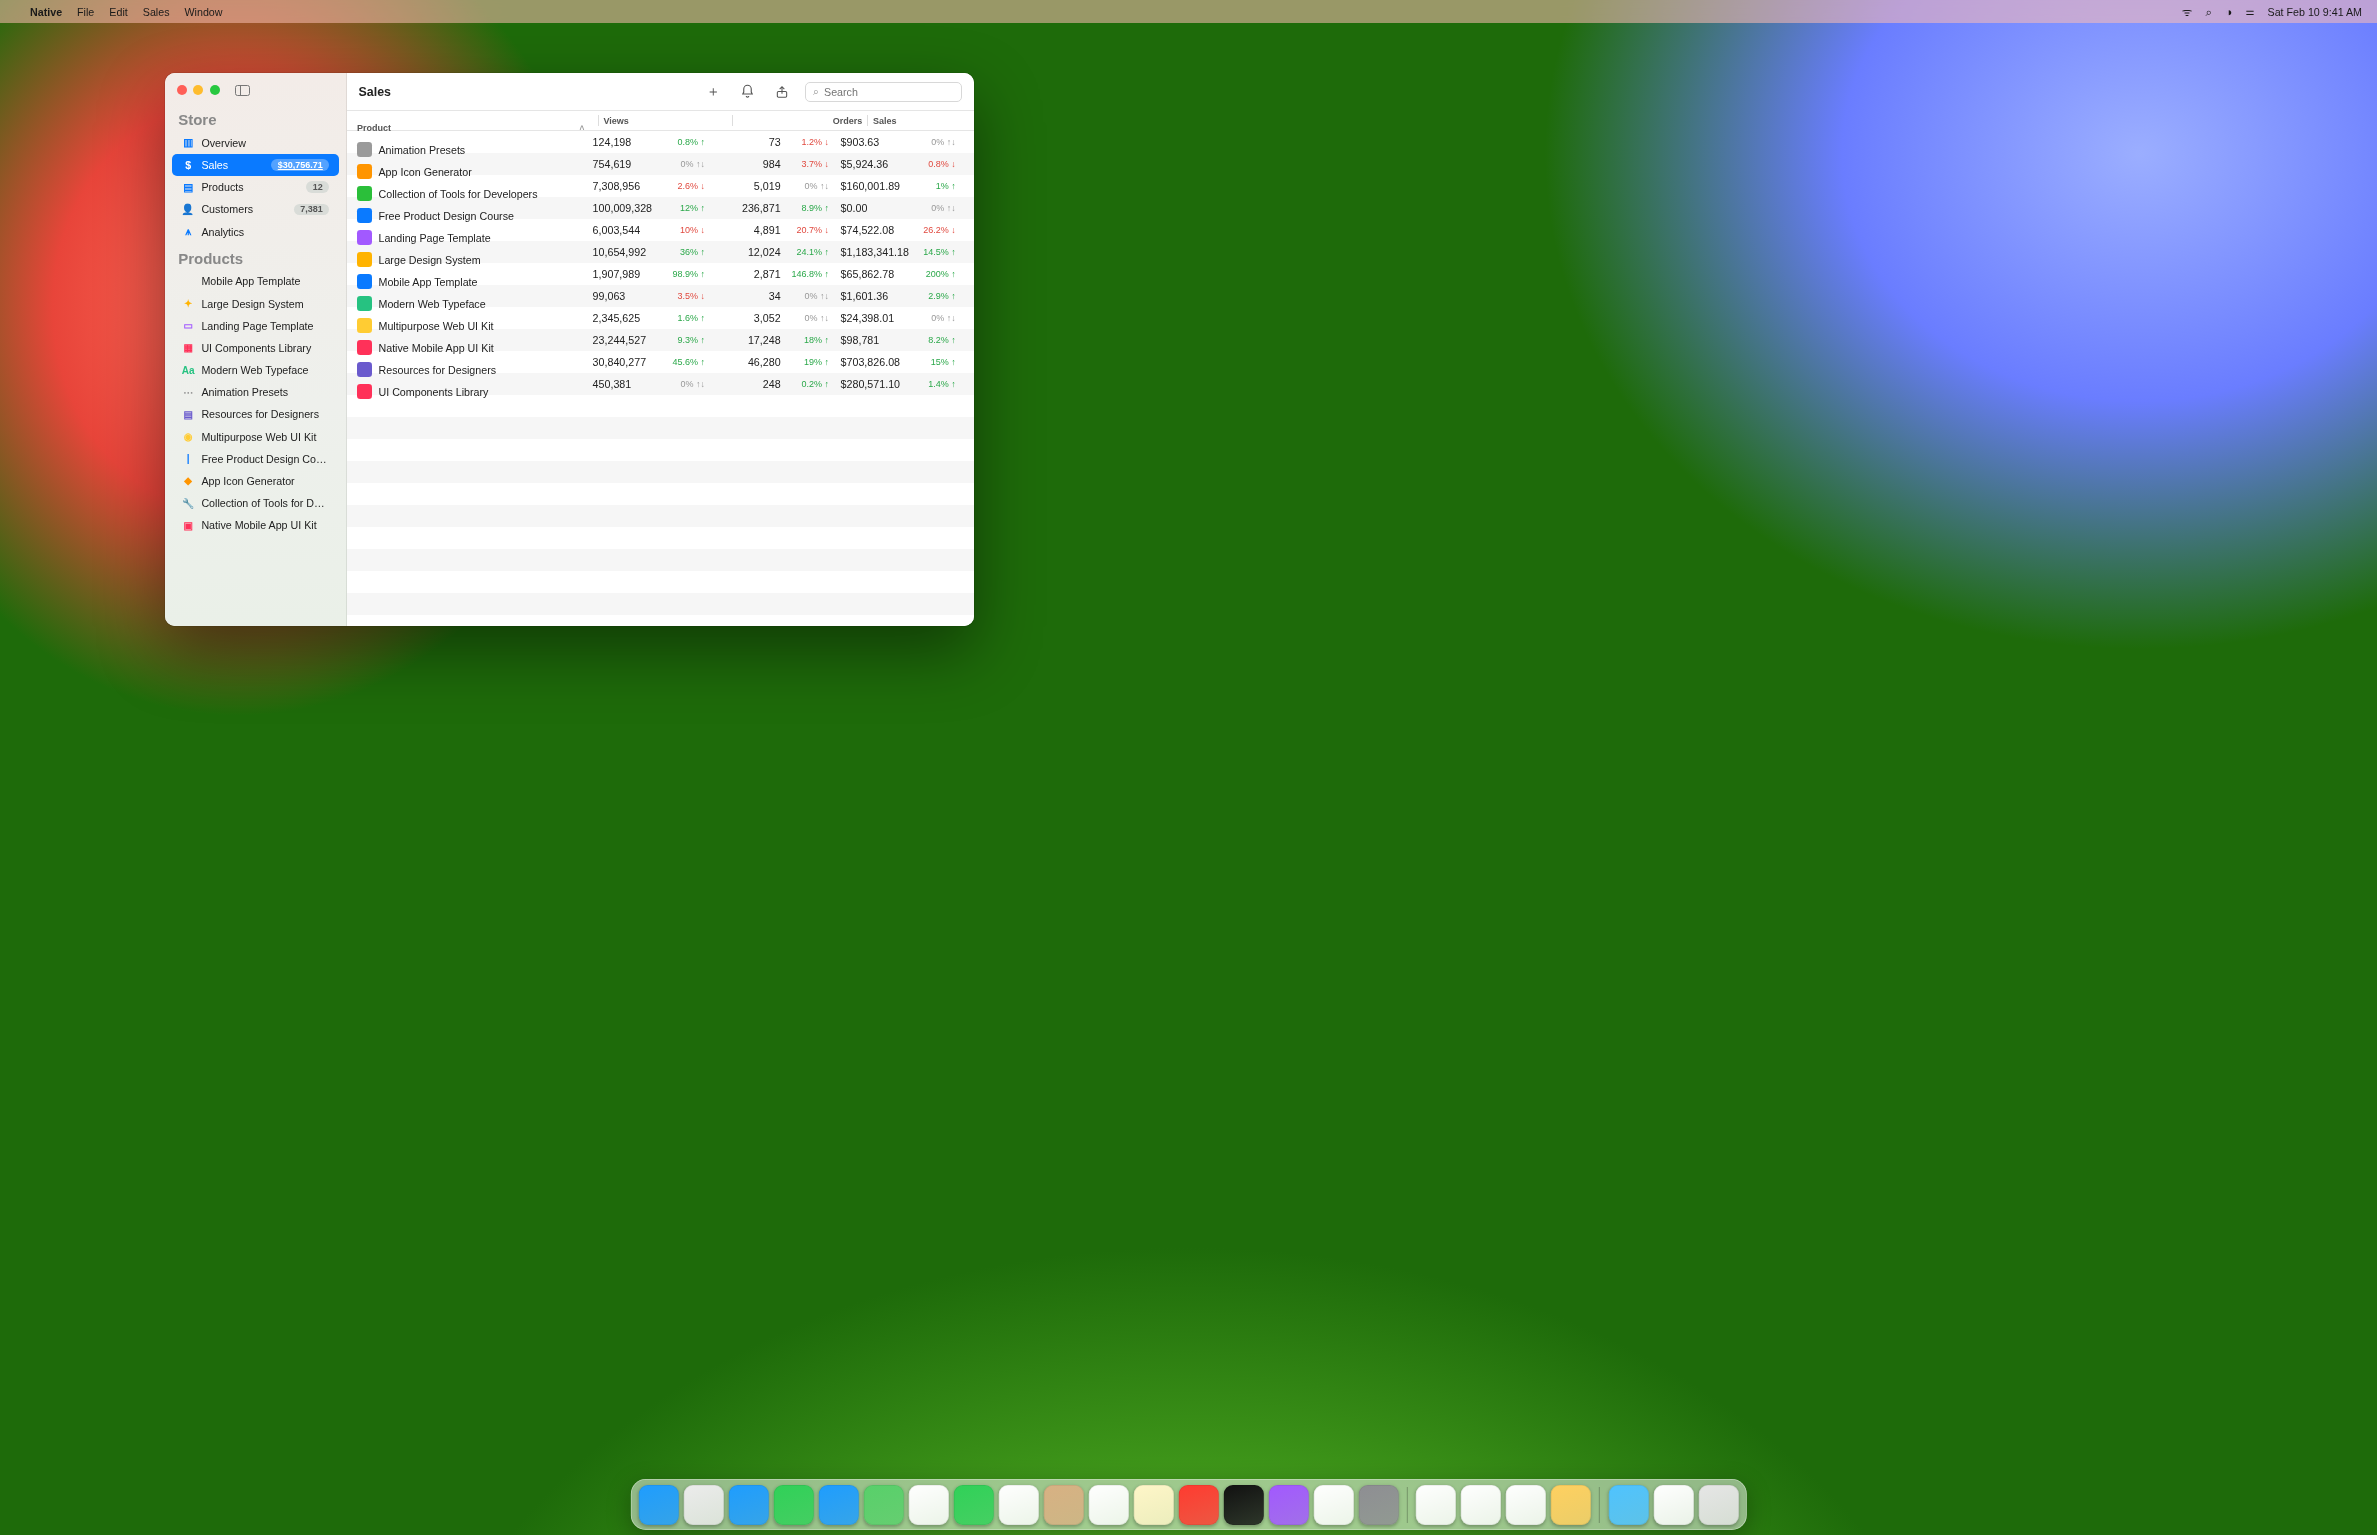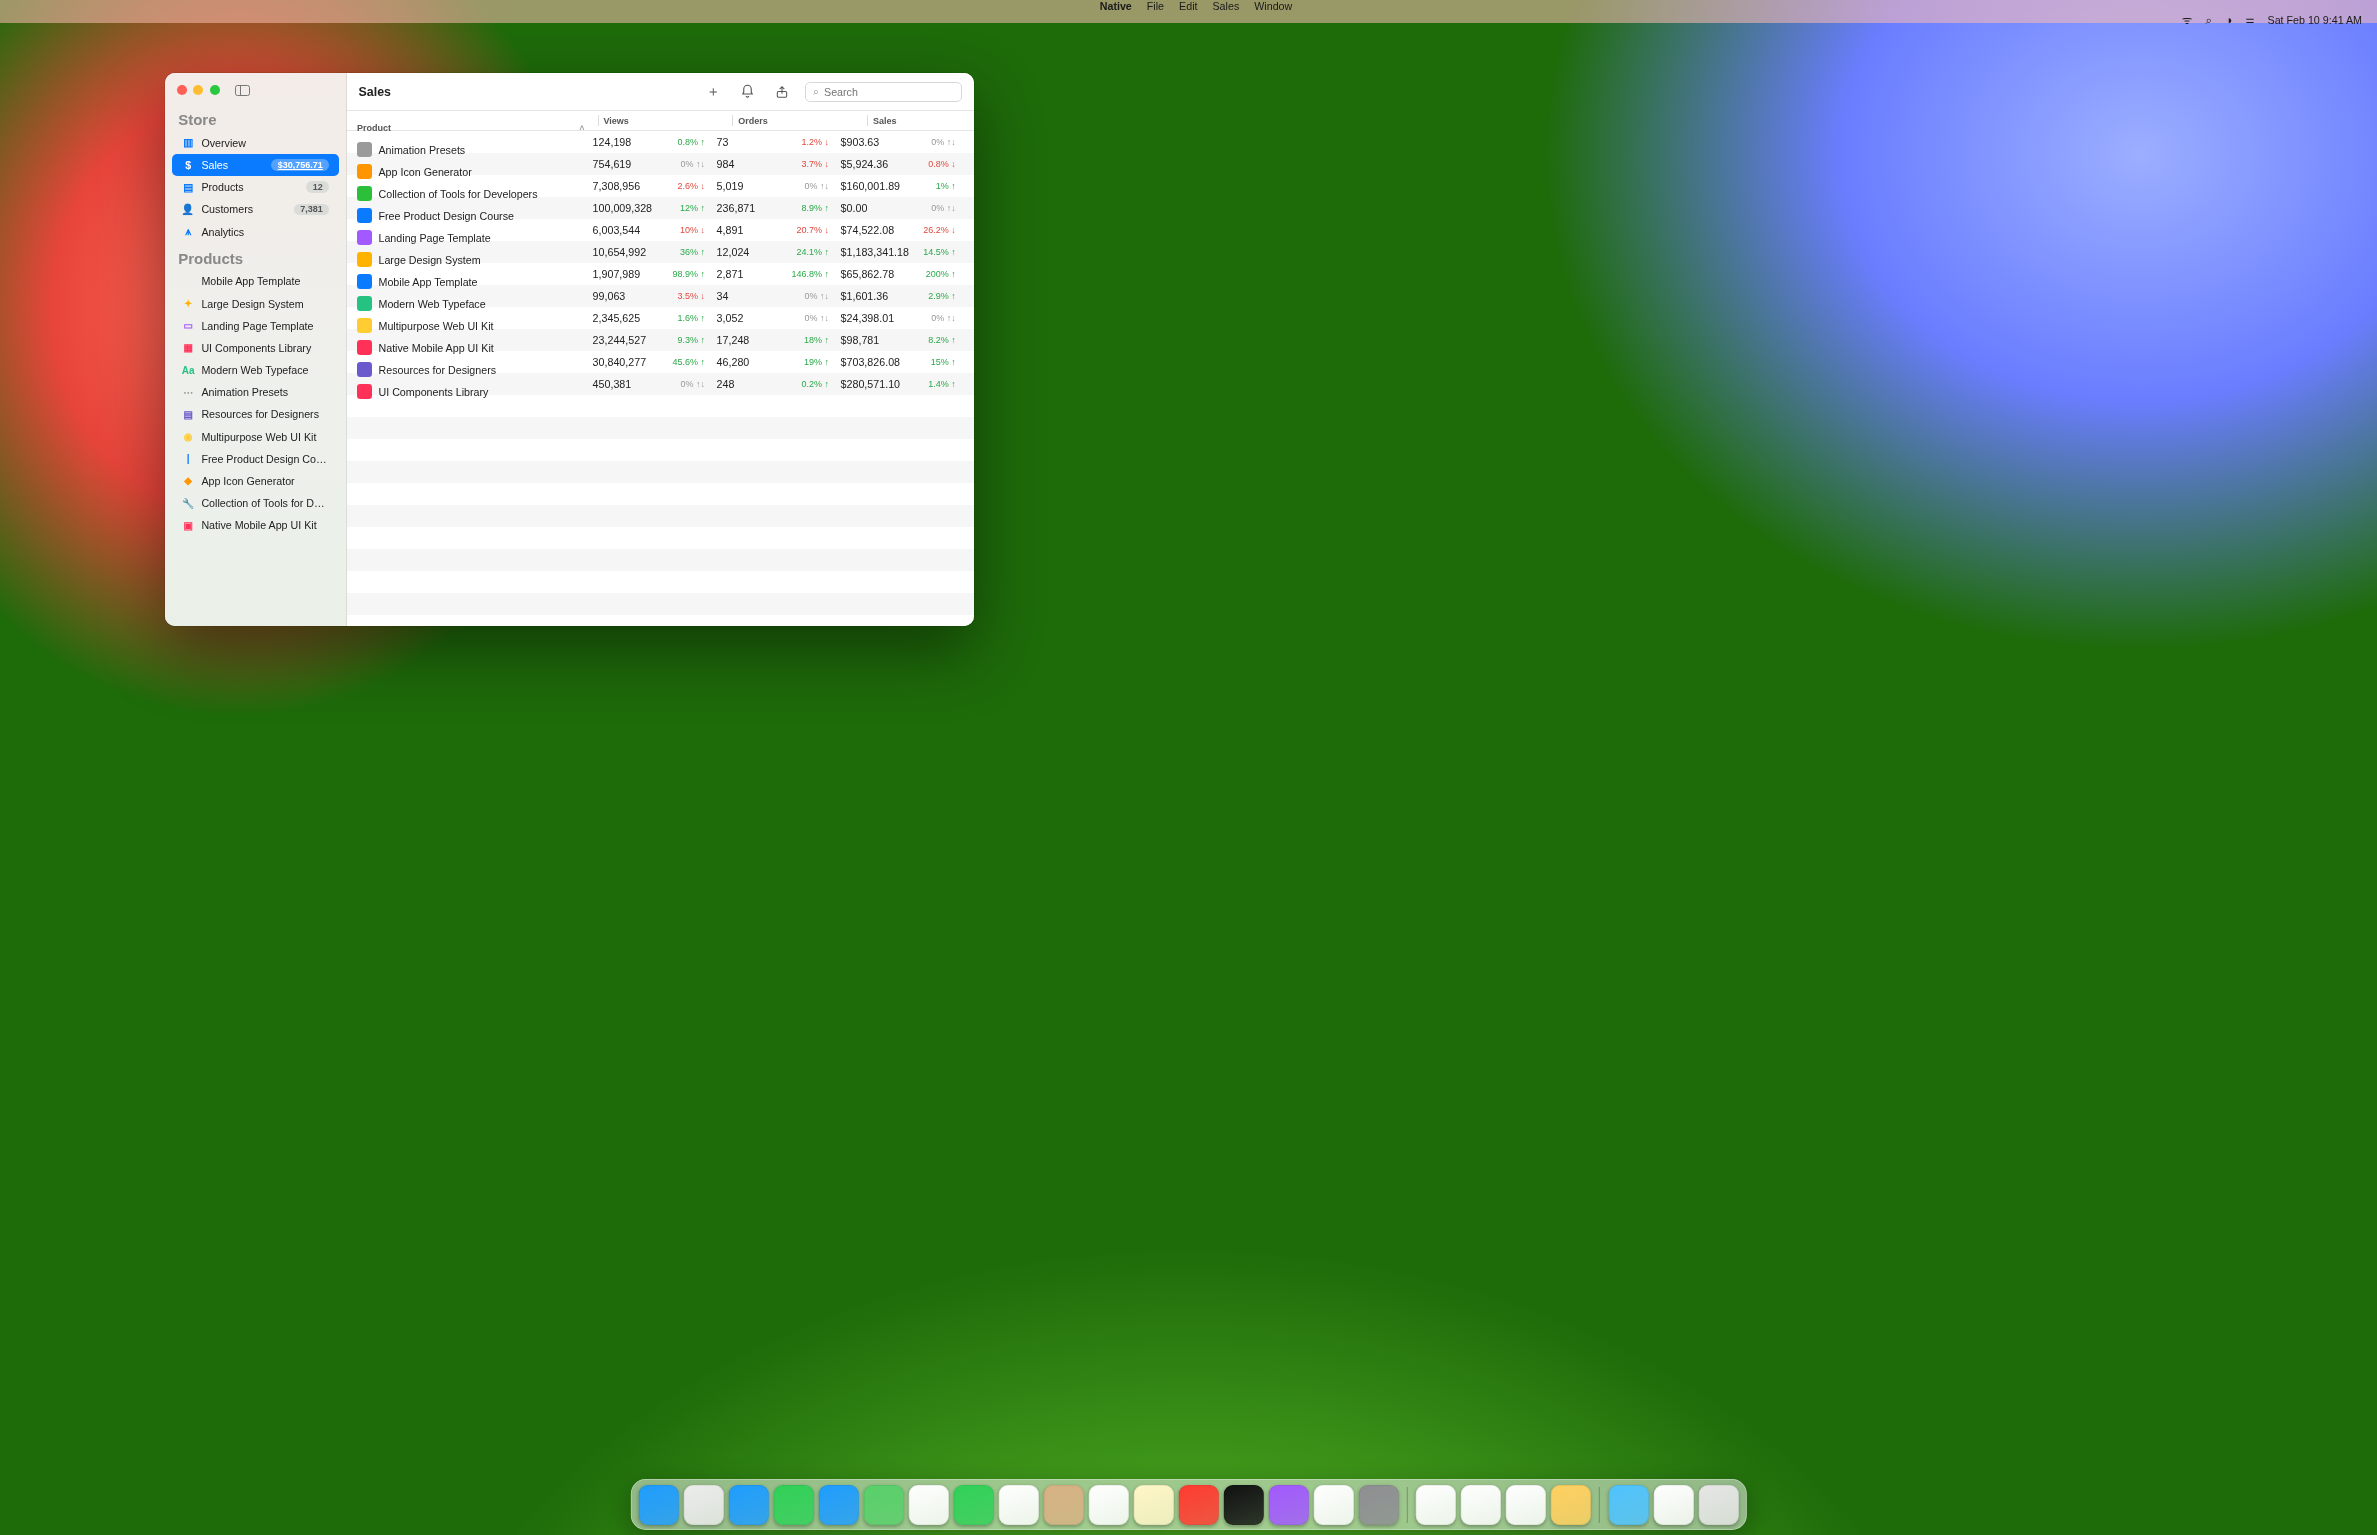--- a/index.html
+++ b/index.html
@@ -20,21 +20,20 @@
 
 .menubar {
   position: absolute; top: 0; left: 0; right: 0;
   height: 23px;
   background: rgba(255,190,180,0.55);
   backdrop-filter: blur(16.5px);
   display: flex; align-items: center;
   padding: 0 15px;
   font-size: 10.7px;
   color: #1a1a1a;
-  flex-direction: column;
 }
 .menubar .left { display: flex; gap: 15px; align-items: center; }
 .menubar .right { margin-left: auto; display: flex; gap: 13.2px; align-items: center; }
 .menubar .apple { font-size: 12.4px; }
 .menubar .app-name { font-weight: 700; }
 
 
 .window {
   position: absolute;
   left: 165px; top: 73px;
@@ -112,21 +111,21 @@
 .table-header {
   display:flex;
   font-size:9px; font-weight:600; color:#555;
   border-bottom: 0.8px solid rgba(0,0,0,0.1);
   height:20px; align-items:center;
   padding: 0 6.6px;
 }
 .table-body { flex:1; overflow:auto; }
 .col-product { flex: 0 0 239px; padding-left: 3.3px; display:flex; align-items:center; gap:5px;margin-top:15px;}
 .col-views  { flex: 0 0 124px; text-align:left; }
-.col-orders { flex: 0 0 124px; text-align:left; }
+.col-orders { flex: 0 0 124px; text-align:right; }
 .col-sales  { flex: 1; text-align:left; }
 .table-header .col-product { justify-content:flex-start; }
 .table-header .sort { margin-left:auto; margin-right:8.3px; color:#999; font-size:8.3px;}
 .hdr-divider { width:0.8px; height:11.6px; background:#ddd; margin:0 5px;}
 
 .row {
   display:flex; align-items:center;
   height:22px; font-size:10.7px; color:#222;
   padding: 0 6.6px;
 }

